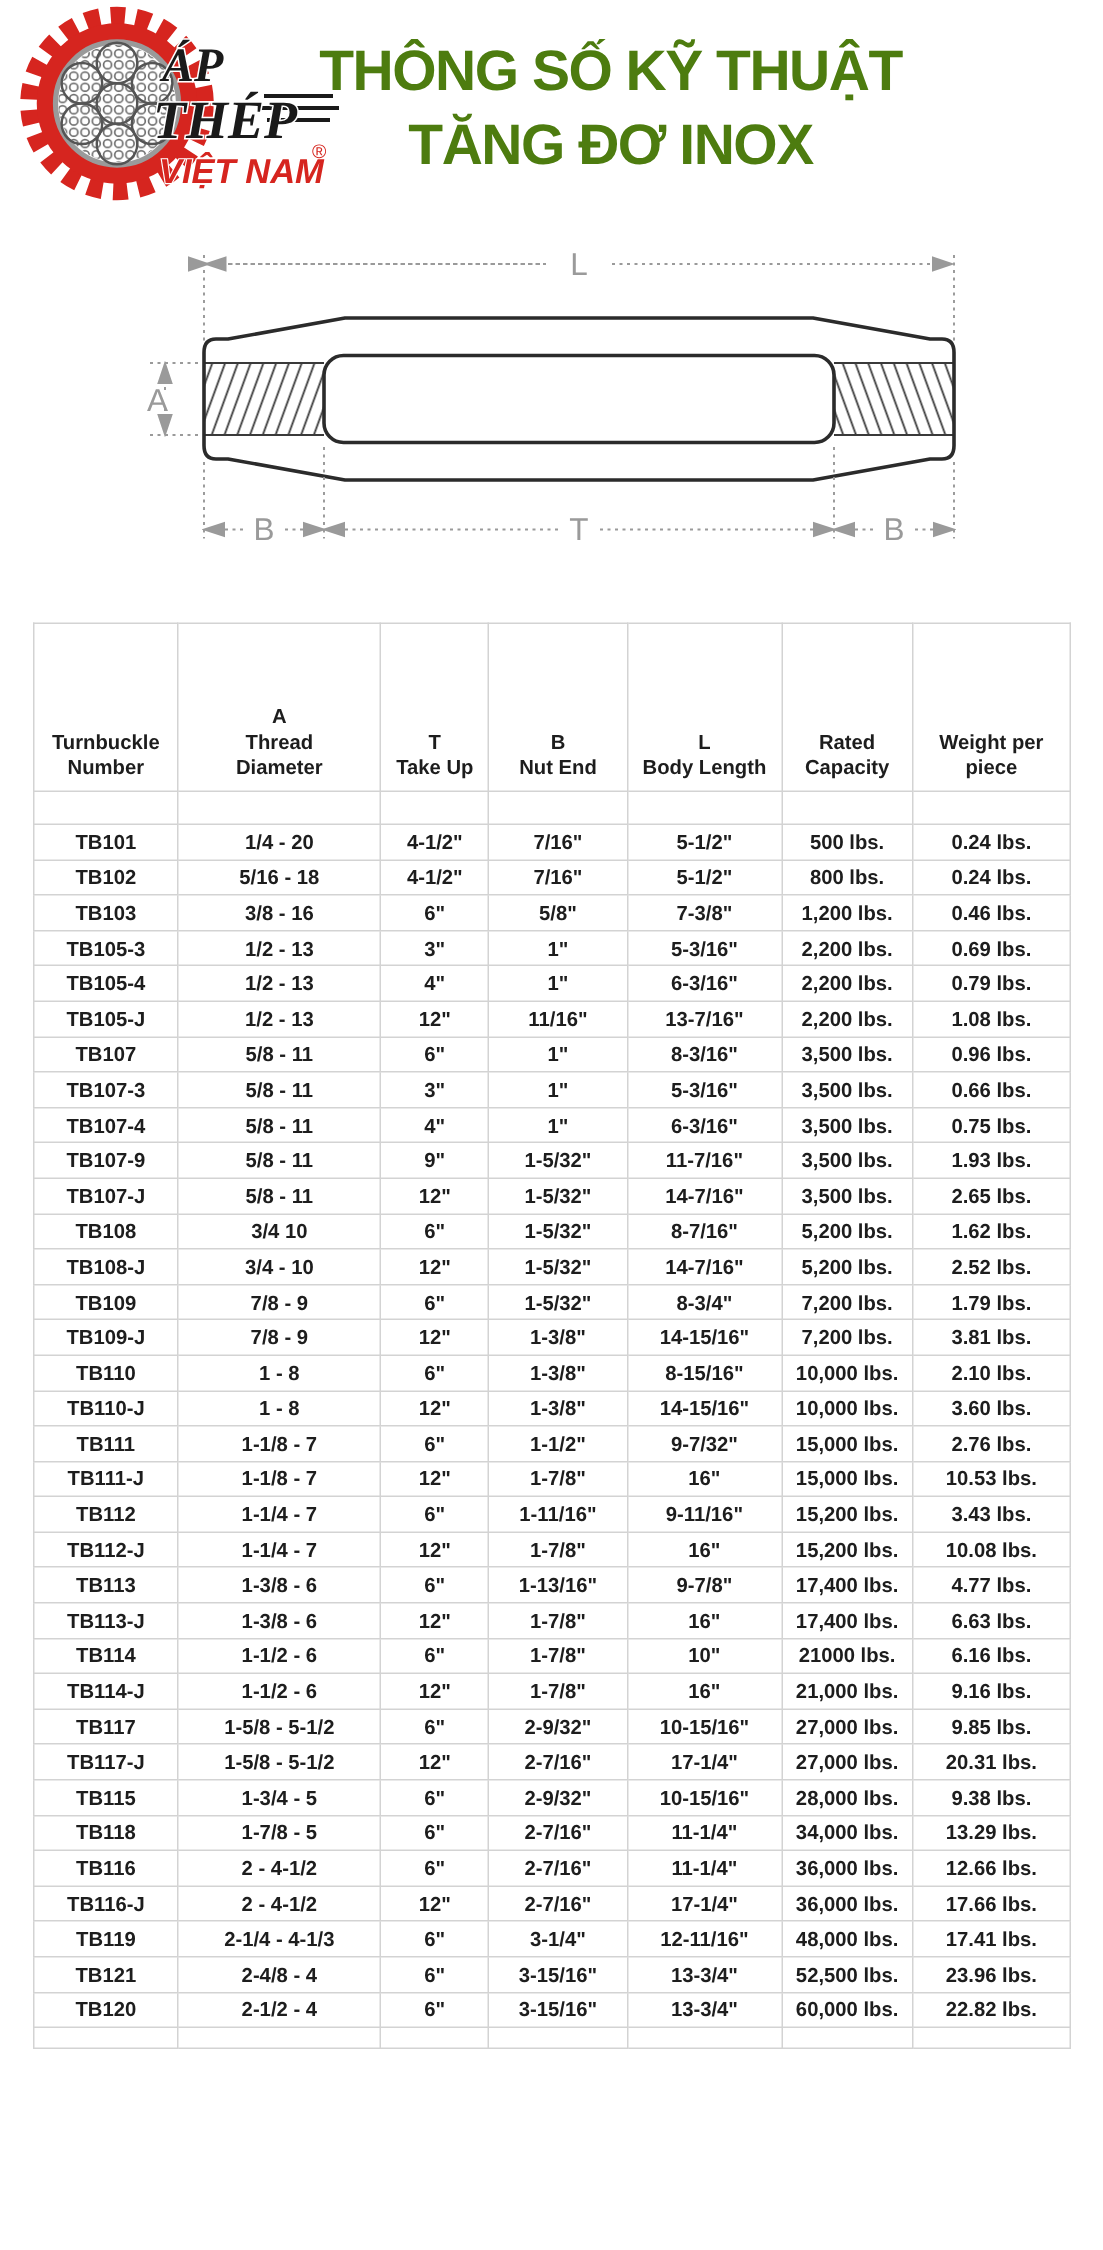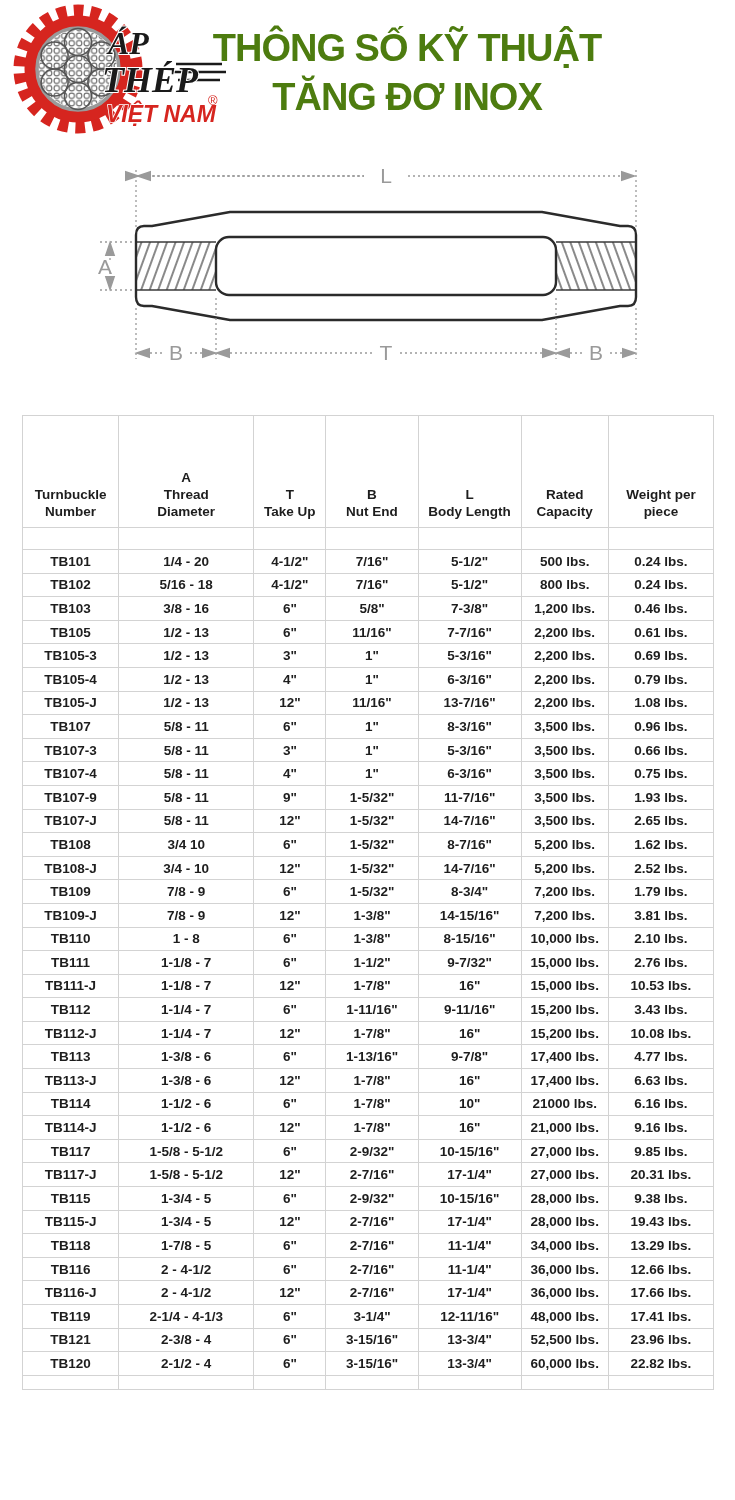--- a/index.html
+++ b/index.html
@@ -199,29 +199,20 @@
         <tr>
           <td>TB103</td>
           <td>3/8 - 16</td>
           <td>6"</td>
           <td>5/8"</td>
           <td>7-3/8"</td>
           <td>1,200 lbs.</td>
           <td>0.46 lbs.</td>
         </tr>
         <tr>
-          <td>TB105</td>
-          <td>1/2 - 13</td>
-          <td>6"</td>
-          <td>11/16"</td>
-          <td>7-7/16"</td>
-          <td>2,200 lbs.</td>
-          <td>0.61 lbs.</td>
-        </tr>
-        <tr>
           <td>TB105-3</td>
           <td>1/2 - 13</td>
           <td>3"</td>
           <td>1"</td>
           <td>5-3/16"</td>
           <td>2,200 lbs.</td>
           <td>0.69 lbs.</td>
         </tr>
         <tr>
           <td>TB105-4</td>
@@ -325,20 +316,29 @@
         <tr>
           <td>TB110</td>
           <td>1 - 8</td>
           <td>6"</td>
           <td>1-3/8"</td>
           <td>8-15/16"</td>
           <td>10,000 lbs.</td>
           <td>2.10 lbs.</td>
         </tr>
         <tr>
+          <td>TB110-J</td>
+          <td>1 - 8</td>
+          <td>12"</td>
+          <td>1-3/8"</td>
+          <td>14-15/16"</td>
+          <td>10,000 lbs.</td>
+          <td>3.60 lbs.</td>
+        </tr>
+        <tr>
           <td>TB111</td>
           <td>1-1/8 - 7</td>
           <td>6"</td>
           <td>1-1/2"</td>
           <td>9-7/32"</td>
           <td>15,000 lbs.</td>
           <td>2.76 lbs.</td>
         </tr>
         <tr>
           <td>TB111-J</td>
@@ -424,29 +424,20 @@
         <tr>
           <td>TB115</td>
           <td>1-3/4 - 5</td>
           <td>6"</td>
           <td>2-9/32"</td>
           <td>10-15/16"</td>
           <td>28,000 lbs.</td>
           <td>9.38 lbs.</td>
         </tr>
         <tr>
-          <td>TB115-J</td>
-          <td>1-3/4 - 5</td>
-          <td>12"</td>
-          <td>2-7/16"</td>
-          <td>17-1/4"</td>
-          <td>28,000 lbs.</td>
-          <td>19.43 lbs.</td>
-        </tr>
-        <tr>
           <td>TB118</td>
           <td>1-7/8 - 5</td>
           <td>6"</td>
           <td>2-7/16"</td>
           <td>11-1/4"</td>
           <td>34,000 lbs.</td>
           <td>13.29 lbs.</td>
         </tr>
         <tr>
           <td>TB116</td>
@@ -470,21 +461,21 @@
           <td>TB119</td>
           <td>2-1/4 - 4-1/3</td>
           <td>6"</td>
           <td>3-1/4"</td>
           <td>12-11/16"</td>
           <td>48,000 lbs.</td>
           <td>17.41 lbs.</td>
         </tr>
         <tr>
           <td>TB121</td>
-          <td>2-3/8 - 4</td>
+          <td>2-4/8 - 4</td>
           <td>6"</td>
           <td>3-15/16"</td>
           <td>13-3/4"</td>
           <td>52,500 lbs.</td>
           <td>23.96 lbs.</td>
         </tr>
         <tr>
           <td>TB120</td>
           <td>2-1/2 - 4</td>
           <td>6"</td>

